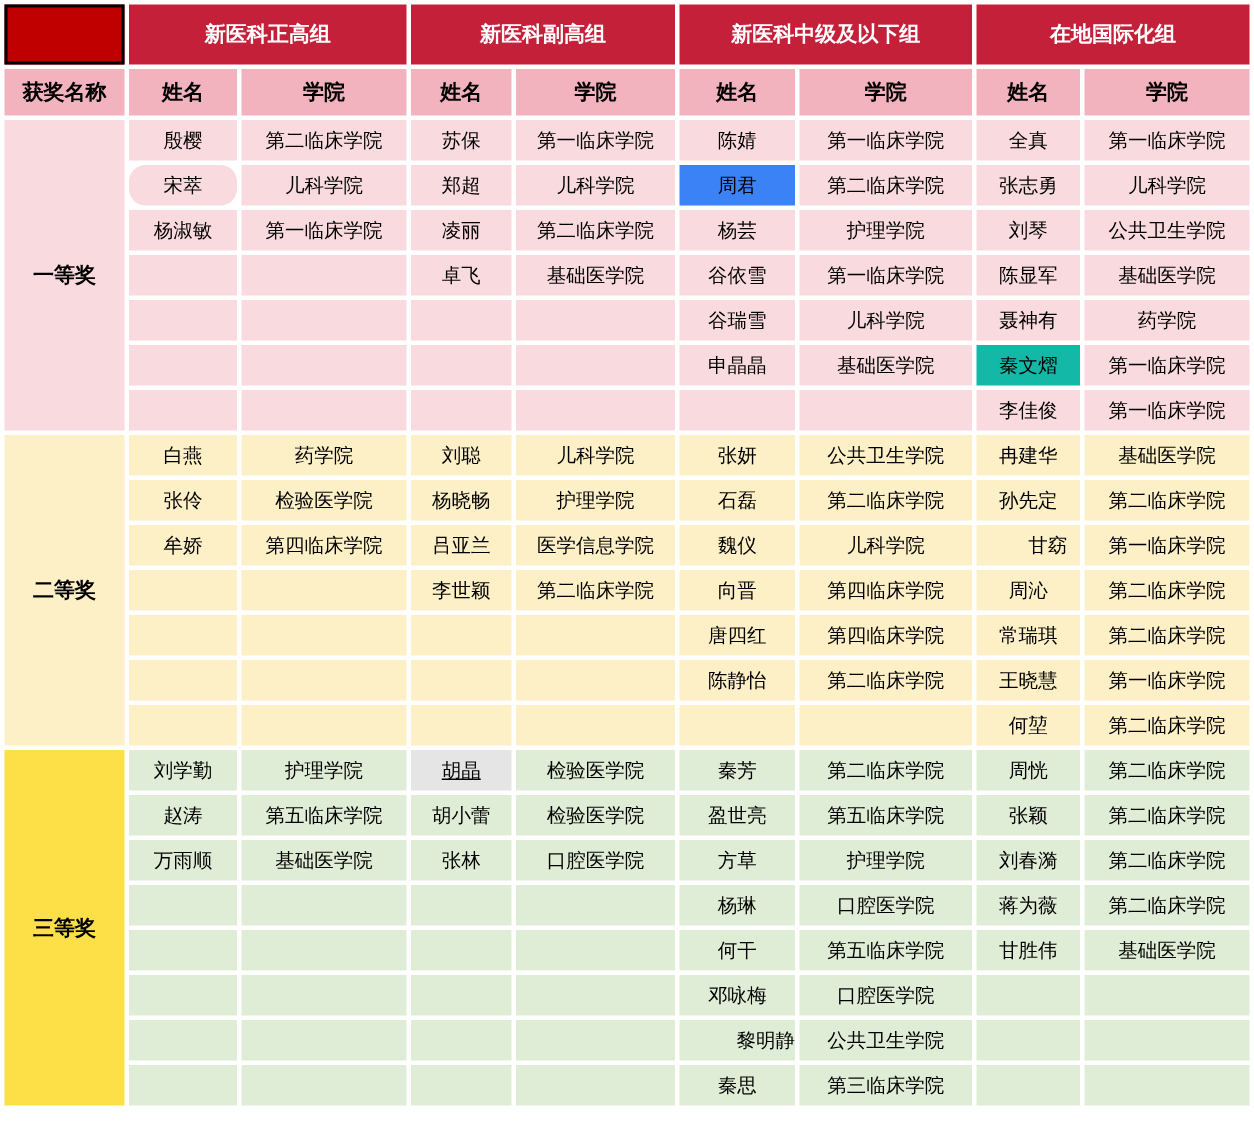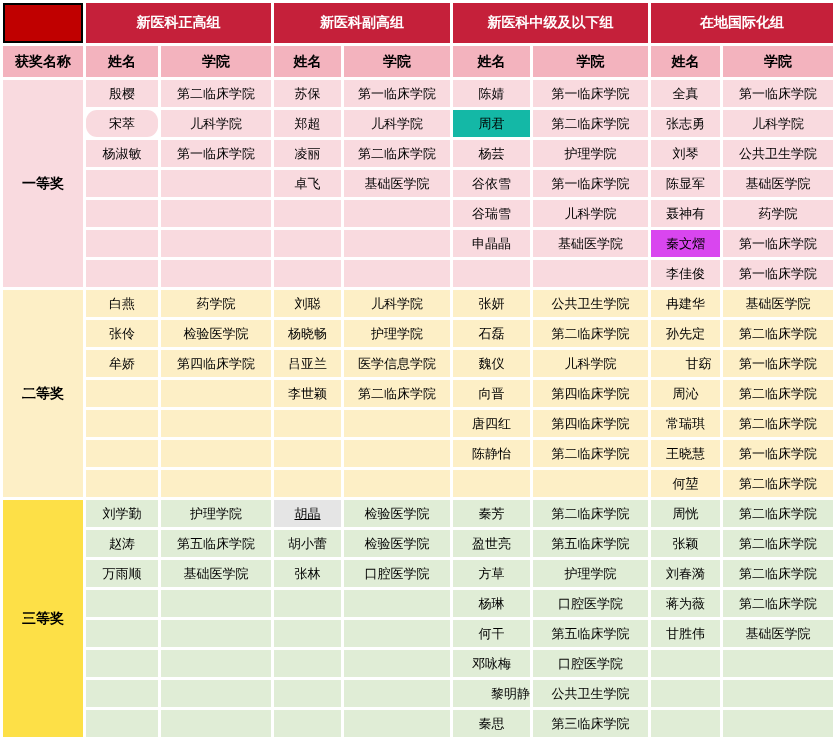--- a/index.html
+++ b/index.html
@@ -104,21 +104,21 @@
           <td style="background: rgb(249, 218, 223);">陈婧</td>
           <td style="background: rgb(249, 218, 223);">第一临床学院</td>
           <td style="background: rgb(249, 218, 223);">全真</td>
           <td style="background: rgb(249, 218, 223);">第一临床学院</td>
         </tr>
         <tr>
           <td style="background: rgb(249, 218, 223); border-radius: 11px;">宋萃</td>
           <td style="background: rgb(249, 218, 223);">儿科学院</td>
           <td style="background: rgb(249, 218, 223);">郑超</td>
           <td style="background: rgb(249, 218, 223);">儿科学院</td>
-          <td style="background: #14b8a6;">周君</td>
+          <td style="background: #3b82f6;">周君</td>
           <td style="background: rgb(249, 218, 223);">第二临床学院</td>
           <td style="background: rgb(249, 218, 223);">张志勇</td>
           <td style="background: rgb(249, 218, 223);">儿科学院</td>
         </tr>
         <tr>
           <td style="background: rgb(249, 218, 223);">杨淑敏</td>
           <td style="background: rgb(249, 218, 223);">第一临床学院</td>
           <td style="background: rgb(249, 218, 223);">凌丽</td>
           <td style="background: rgb(249, 218, 223);">第二临床学院</td>
           <td style="background: rgb(249, 218, 223);">杨芸</td>
@@ -146,21 +146,21 @@
           <td style="background: rgb(249, 218, 223);">聂神有</td>
           <td style="background: rgb(249, 218, 223);">药学院</td>
         </tr>
         <tr>
           <td style="background: rgb(249, 218, 223);"></td>
           <td style="background: rgb(249, 218, 223);"></td>
           <td style="background: rgb(249, 218, 223);"></td>
           <td style="background: rgb(249, 218, 223);"></td>
           <td style="background: rgb(249, 218, 223);">申晶晶</td>
           <td style="background: rgb(249, 218, 223);">基础医学院</td>
-          <td style="background: #d946ef; margin-left: 38px;">秦文熠</td>
+          <td style="background: #14b8a6; margin-left: 38px;">秦文熠</td>
           <td style="background: rgb(249, 218, 223);">第一临床学院</td>
         </tr>
         <tr>
           <td style="background: rgb(249, 218, 223);"></td>
           <td style="background: rgb(249, 218, 223);"></td>
           <td style="background: rgb(249, 218, 223);"></td>
           <td style="background: rgb(249, 218, 223);"></td>
           <td style="background: rgb(249, 218, 223);"></td>
           <td style="background: rgb(249, 218, 223);"></td>
           <td style="background: rgb(249, 218, 223);">李佳俊</td>

